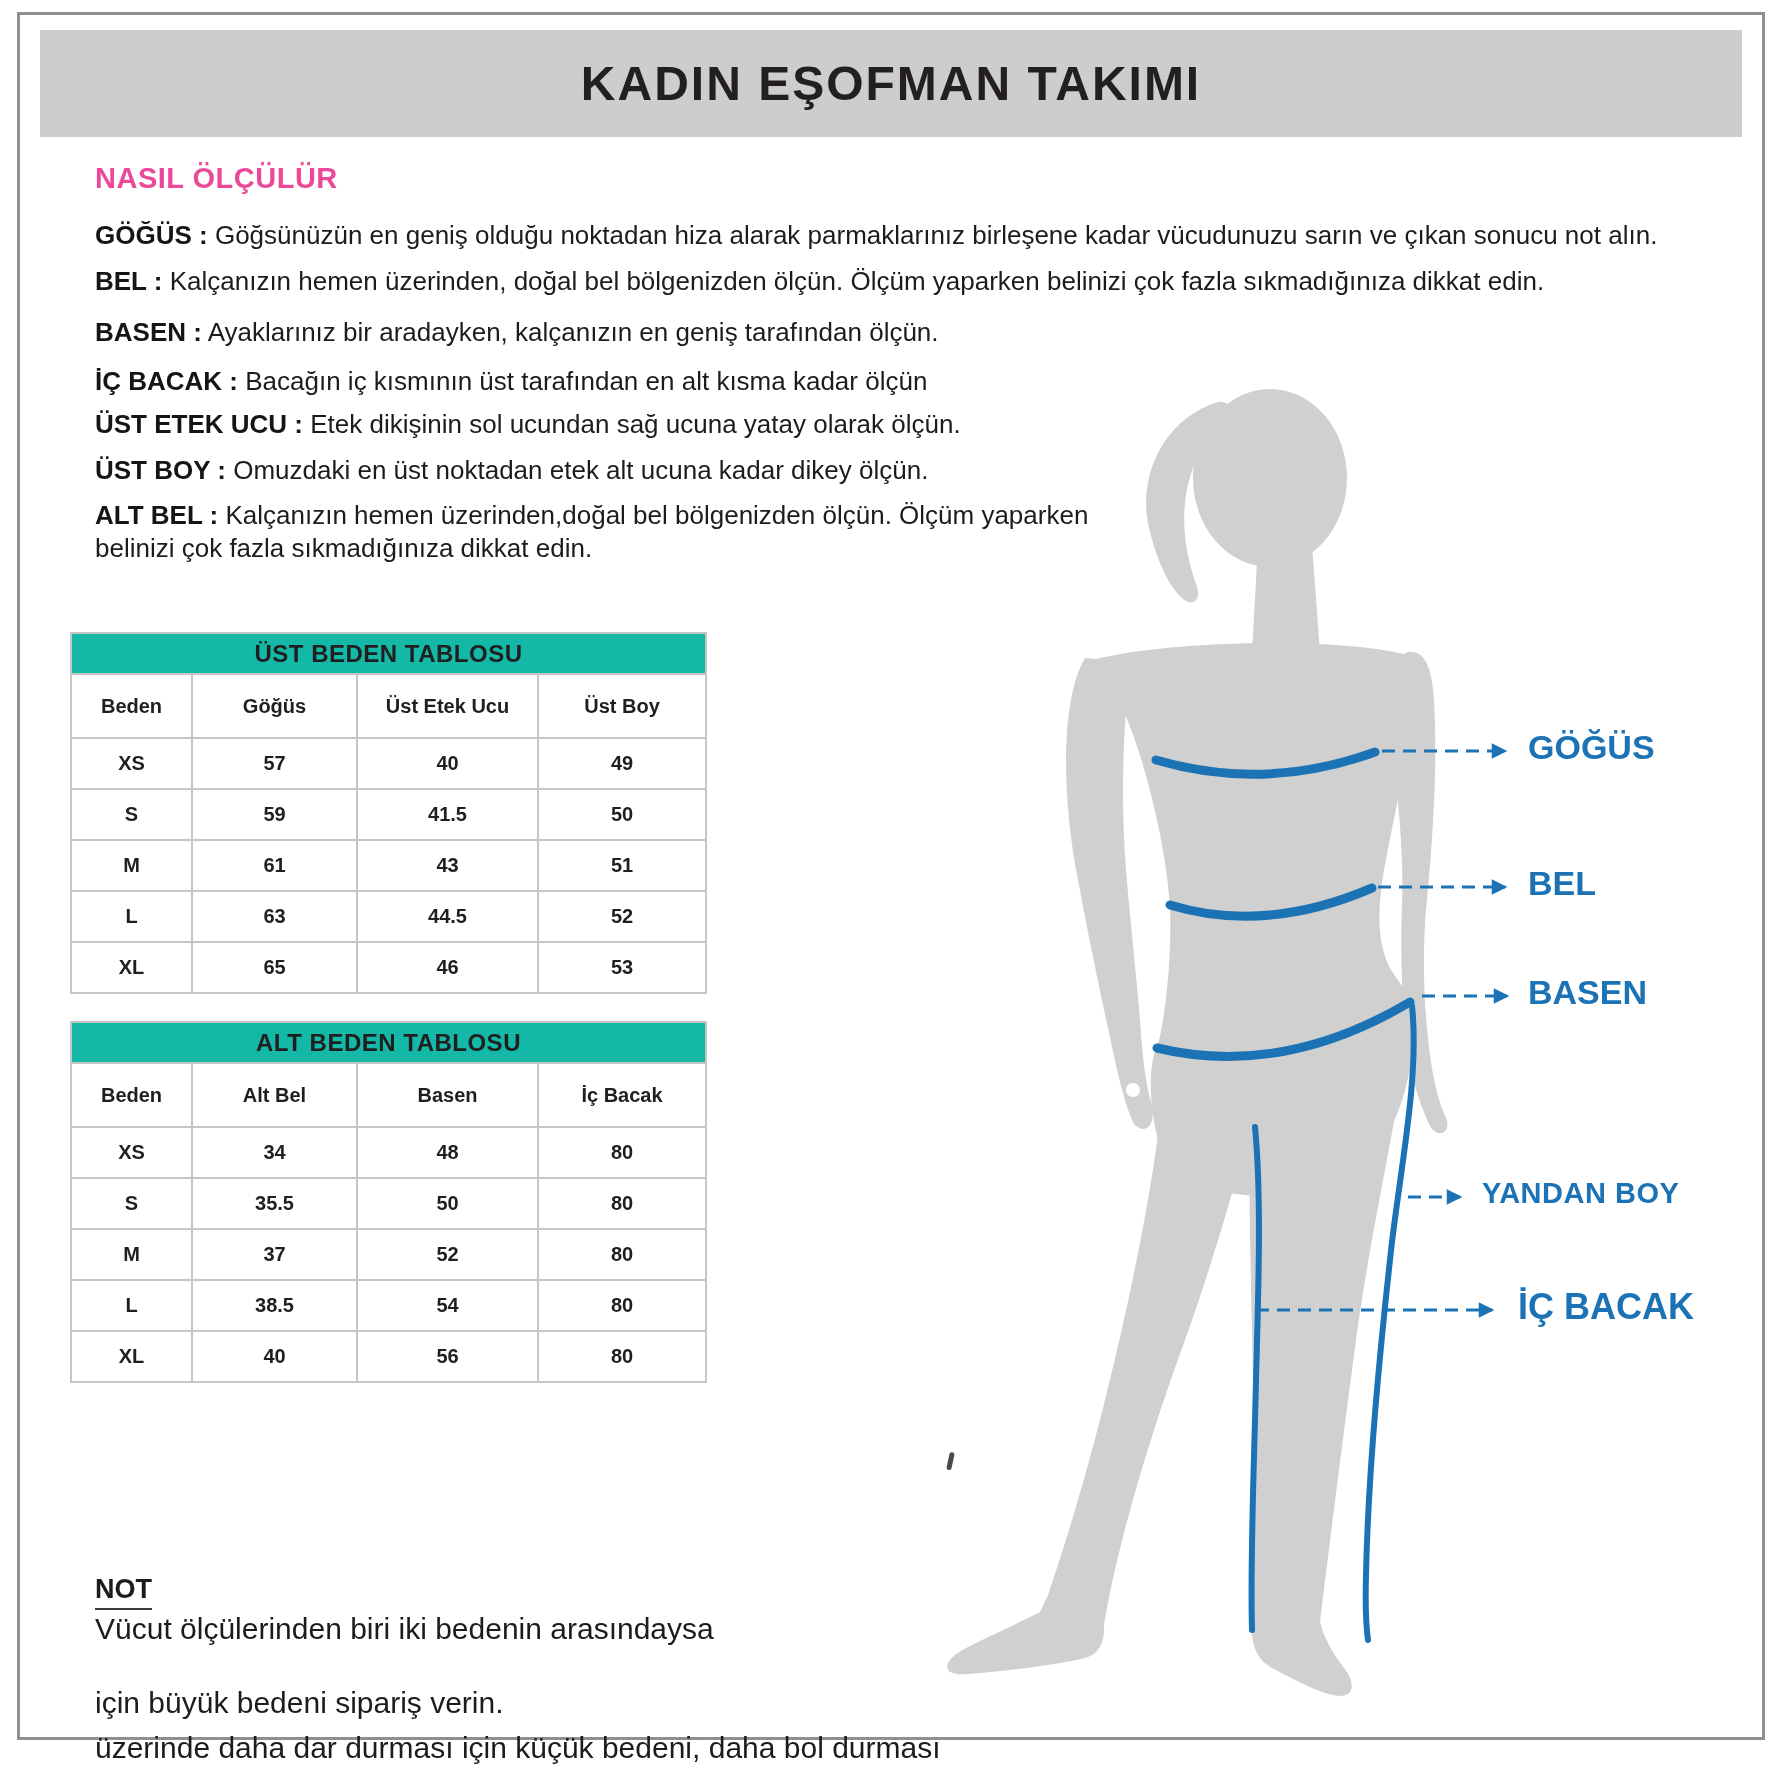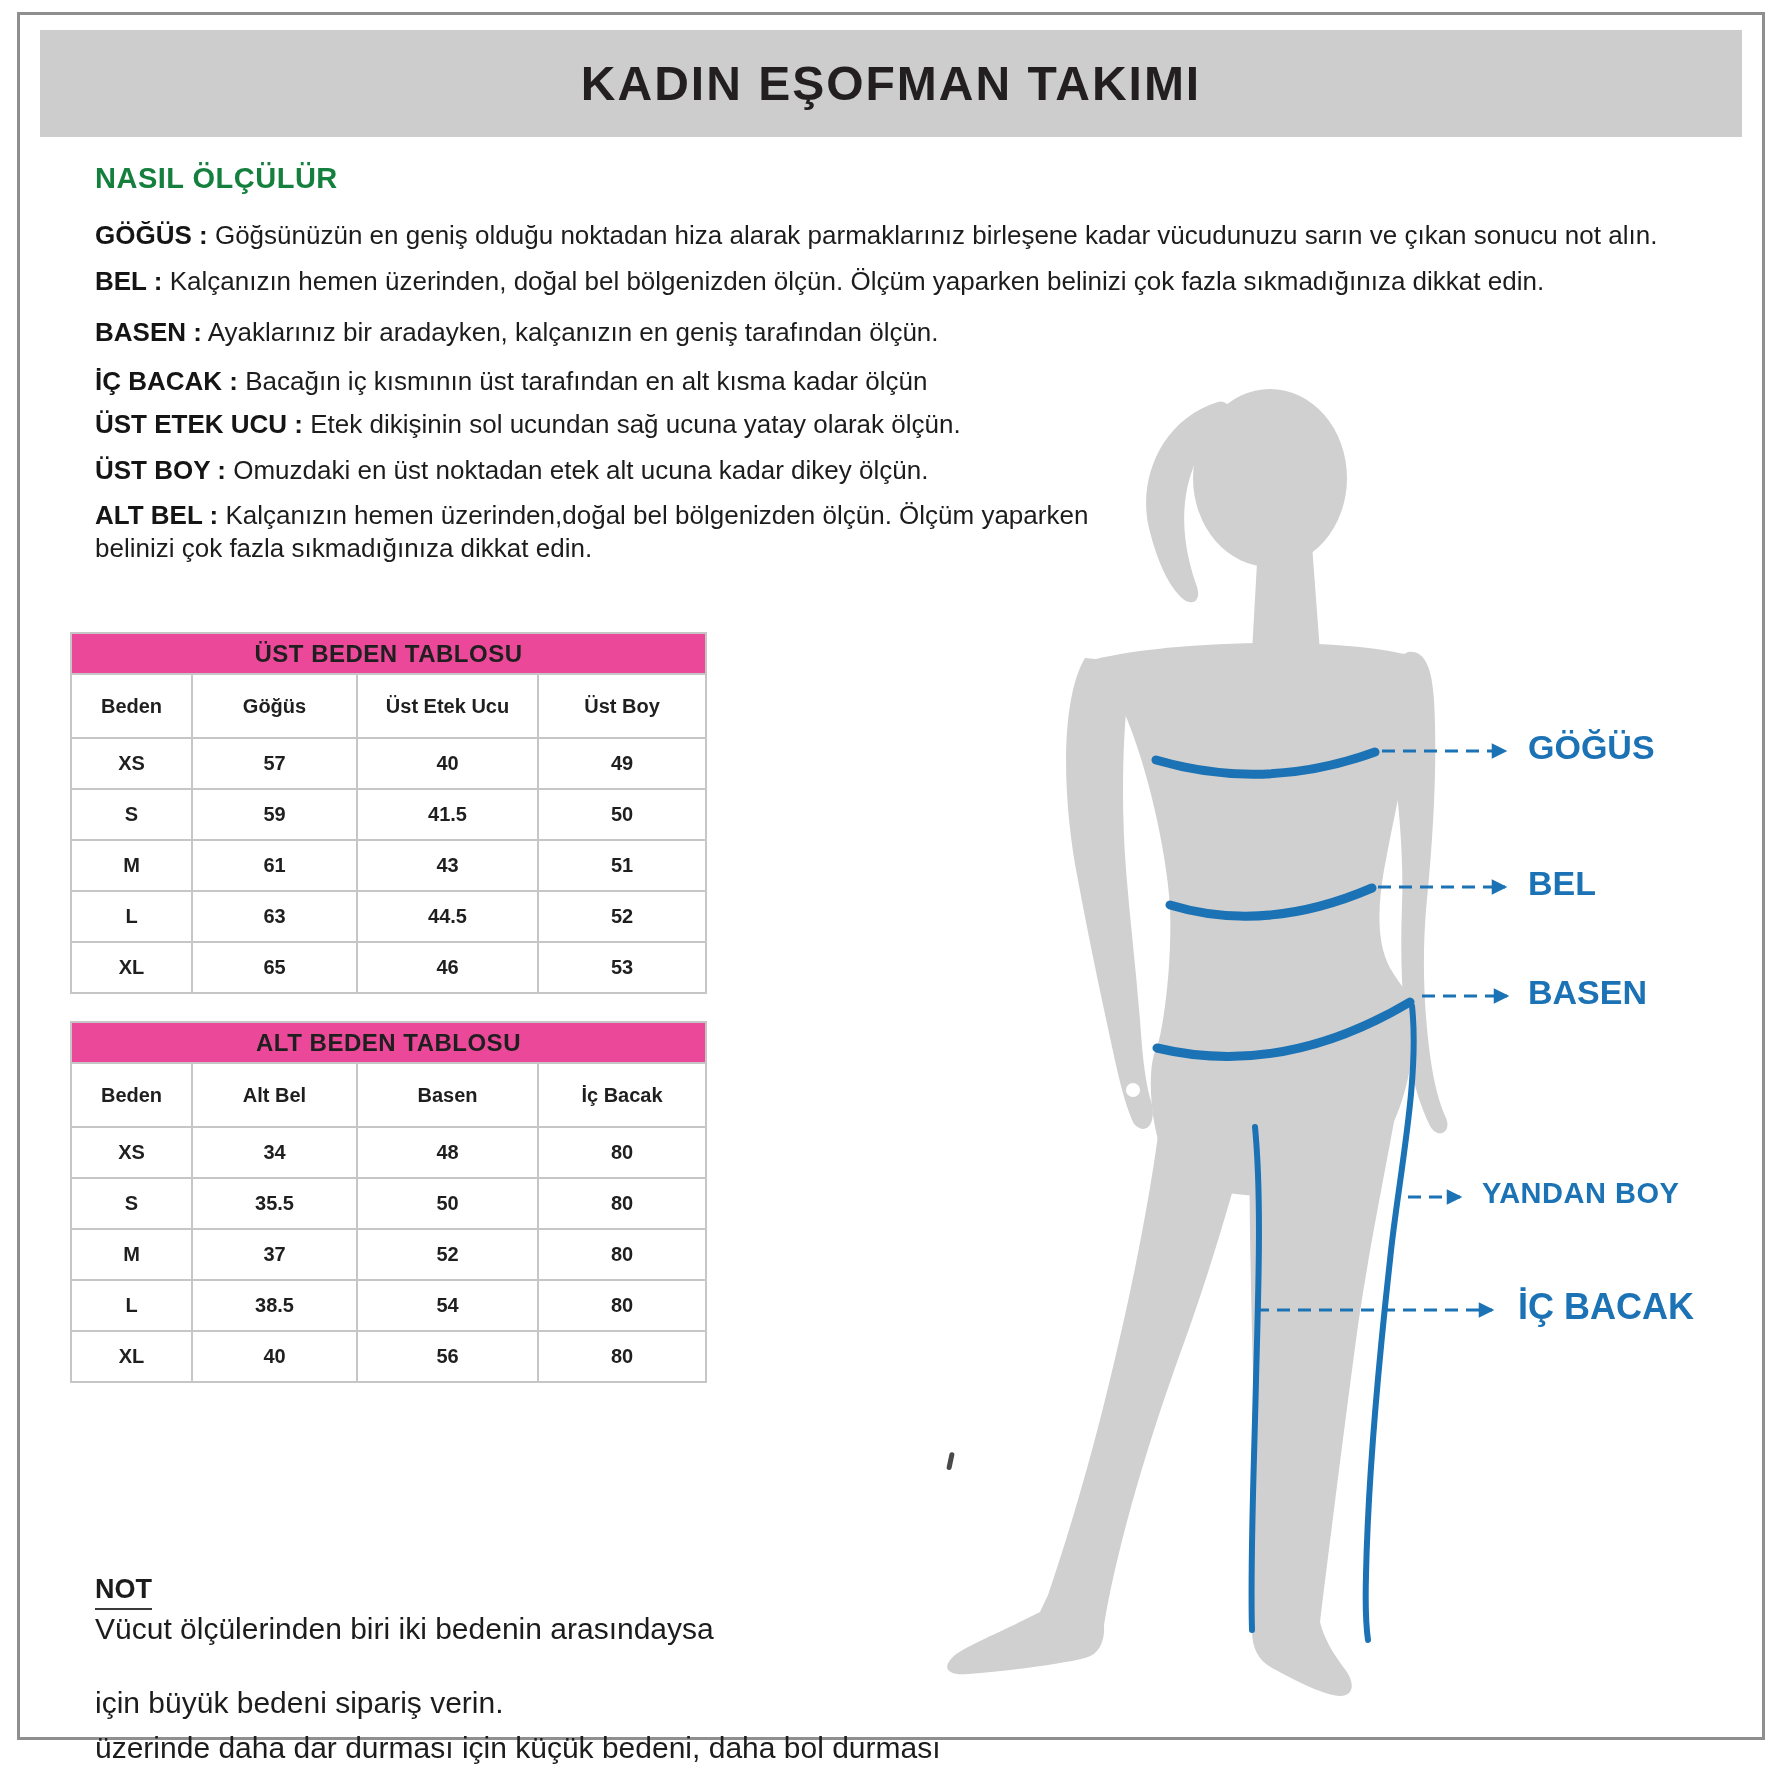--- a/index.html
+++ b/index.html
@@ -4,31 +4,31 @@
 <style>
   html,body{margin:0;padding:0;background:#ffffff;}
   body{position:relative;width:1772px;height:1772px;overflow:hidden;
        font-family:"Liberation Sans","DejaVu Sans",sans-serif;color:#1e1e1e;}
   .frame{position:absolute;left:17px;top:12px;width:1742px;height:1722px;
          border:3px solid #8f8f8f;background:#ffffff;}
   .banner{position:absolute;left:40px;top:30px;width:1702px;height:107px;
           background:#cdcdcd;display:flex;align-items:center;justify-content:center;}
   .banner h1{margin:0;font-size:48px;font-weight:800;letter-spacing:2px;color:#231f20;}
   .howto-heading{position:absolute;left:95px;top:162px;font-size:29px;font-weight:bold;
-                 letter-spacing:.5px;color:#15803d;}
+                 letter-spacing:.5px;color:#ec4899;}
   .def{position:absolute;left:95px;width:1660px;font-size:26px;line-height:33px;color:#1c1c1c;}
   .def b{font-weight:bold;color:#151515;}
   .def.d0{top:219px}.def.d1{top:265px}.def.d2{top:316px}.def.d3{top:365px}
   .def.d4{top:408px}.def.d5{top:454px}.def.d6{top:499px;max-width:1080px;}
   table.size{position:absolute;left:70px;border-collapse:collapse;width:635px;
              table-layout:fixed;background:#fff;}
   table.size.t1{top:632px}  table.size.t2{top:1021px}
   table.size td{border:2px solid #c6c6c6;text-align:center;vertical-align:middle;
                 font-size:20px;font-weight:bold;color:#1f1f1f;padding:0;}
-  table.size td.title{background:#ec4899;height:39px;font-size:24px;letter-spacing:.5px;margin-left:8px;}
+  table.size td.title{background:#14b8a6;height:39px;font-size:24px;letter-spacing:.5px;margin-left:8px;}
   table.size tr.head td{height:62px;}
   table.size tr.data td{height:49px;}
   col.c0{width:121px}col.c1{width:165px}col.c2{width:181px}col.c3{width:168px}
   .fig-svg{position:absolute;left:0;top:0;width:1772px;height:1772px;pointer-events:none;}
   .dlabel{position:absolute;font-weight:bold;color:#1b72b4;white-space:nowrap;}
   .dlabel.chest{left:1528px;top:728px;font-size:34px;}
   .dlabel.waist{left:1528px;top:864px;font-size:34px;}
   .dlabel.hip{left:1528px;top:973px;font-size:34px;}
   .dlabel.side{left:1482px;top:1177px;font-size:29px;letter-spacing:.5px;}
   .dlabel.inseam{left:1518px;top:1286px;font-size:36px;}

